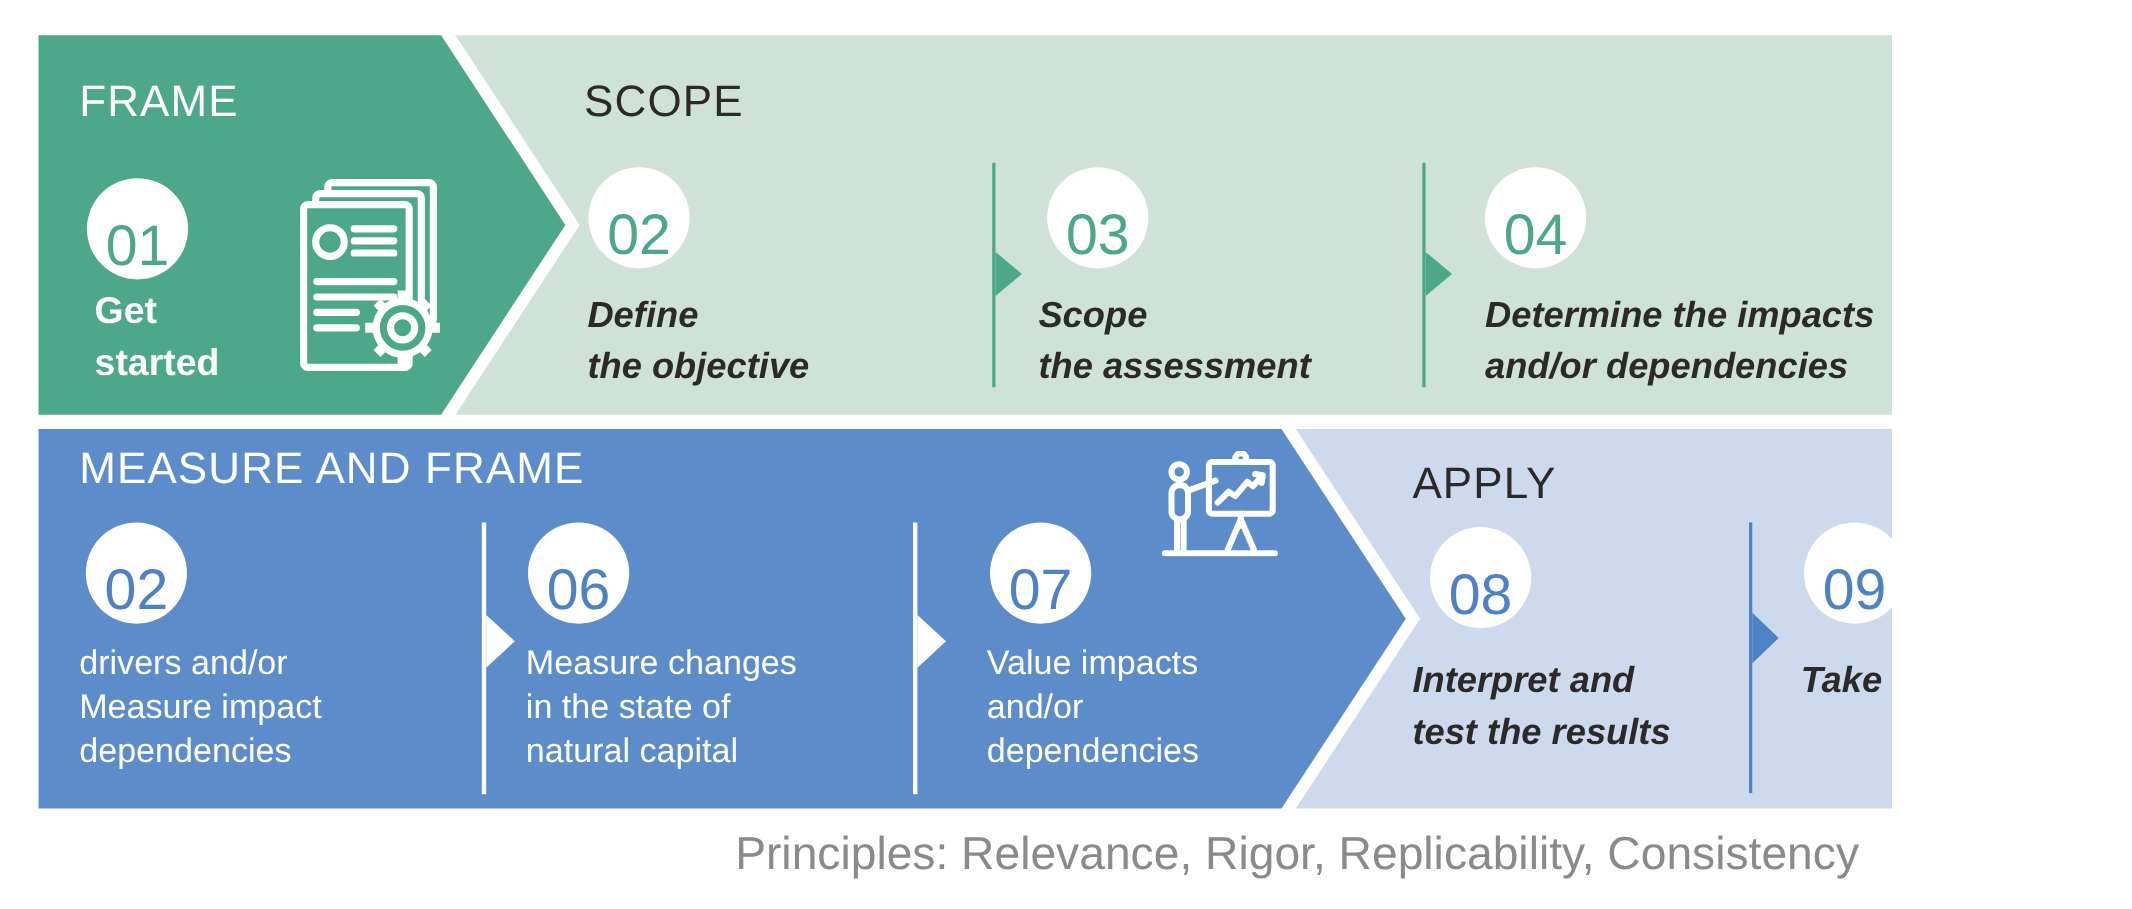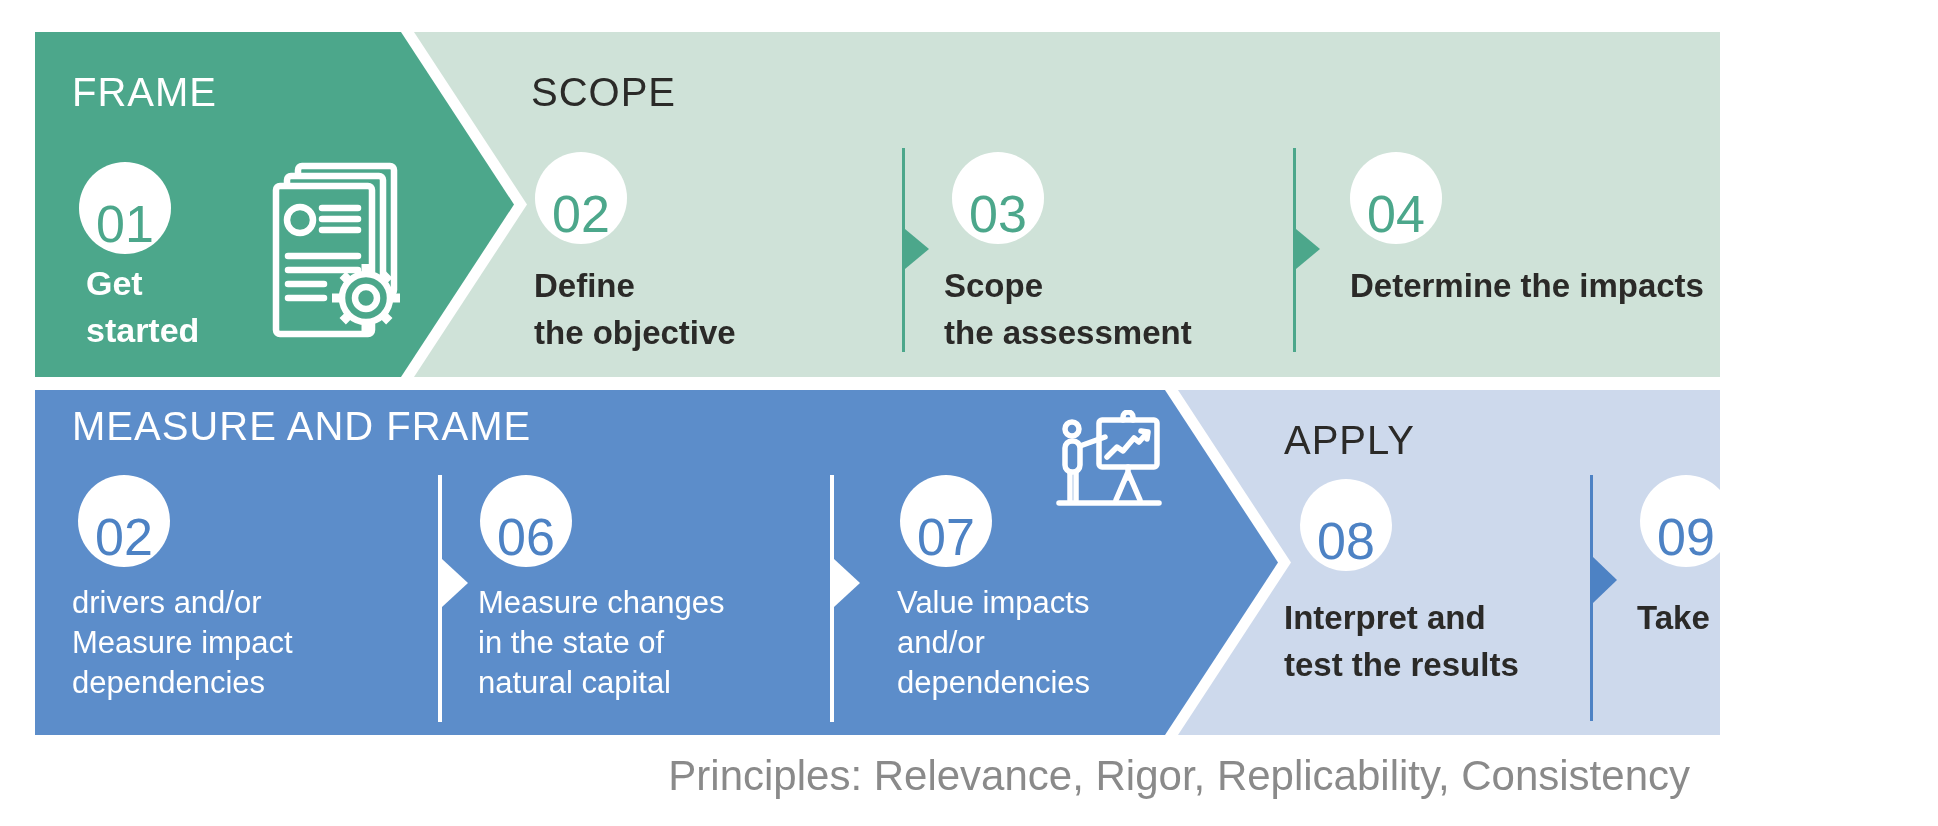--- a/index.html
+++ b/index.html
@@ -13,21 +13,21 @@
   .title-white{color:#ffffff;}
   .title-dark{color:#2b2a28;}
   .badge{
     position:absolute;width:92px;height:92px;border-radius:50%;background:#ffffff;
     display:flex;align-items:flex-end;justify-content:center;
     font-size:52px;font-weight:400;letter-spacing:0px;
   }
   .num-green{color:#4CA78B;}
   .num-blue{color:#4D82C4;}
   .lbl{position:absolute;white-space:nowrap;}
-  .lbl-dark{color:#2b2a28;font-weight:700;font-size:33px;line-height:47px;}
+  .lbl-dark{color:#2b2a28;font-weight:700;font-size:33px;line-height:47px;font-style:italic;}
   .lbl-white-bold{color:#ffffff;font-weight:700;font-size:34px;line-height:47px;}
   .lbl-white{color:#ffffff;font-weight:400;font-size:31px;line-height:40px;}
   .vline{position:absolute;}
   .vline-green{width:3px;background:#4CA78B;}
   .vline-white{width:4px;background:#ffffff;}
   .vline-blue{width:3px;background:#4D82C4;}
   .tri{position:absolute;width:0;height:0;border-style:solid;}
   .tri-green{border-width:20px 0 20px 24px;border-color:transparent transparent transparent #4CA78B;}
   .tri-white{border-width:24px 0 24px 26px;border-color:transparent transparent transparent #ffffff;}
   .tri-blue{border-width:23px 0 23px 24px;border-color:transparent transparent transparent #4D82C4;}
@@ -95,20 +95,21 @@
   </div>
 
   <div class="vline vline-green" style="left:1293px;top:148px;height:204px"></div>
   <div class="tri tri-green" style="left:1296px;top:229px"></div>
 
   <div class="badge" style="left:1350px;top:152px">
     <span class="num-green">04</span>
   </div>
   <div class="lbl lbl-dark" style="left:1350px;top:262px">
     <div>Determine the impacts</div>
+    <div>and/or dependencies</div>
   </div>
 
   <svg class="icon" style="left:1712px;top:76px" width="162" height="166" viewBox="0 0 162 166" fill="none" stroke="#4CA78B" stroke-width="8" stroke-linecap="round" stroke-linejoin="round">
     <path d="M36 160 L66 128 M122 160 L92 128"></path>
     <circle cx="78" cy="88" r="59"></circle>
     <circle cx="78" cy="88" r="39"></circle>
     <circle cx="78" cy="88" r="18"></circle>
     <line x1="142" y1="20" x2="84" y2="82" stroke="#CFE2D8" stroke-width="20"></line>
     <path d="M142 20 L78 88"></path>
     <path d="M142 20 L134 2 M142 20 L160 26"></path>

